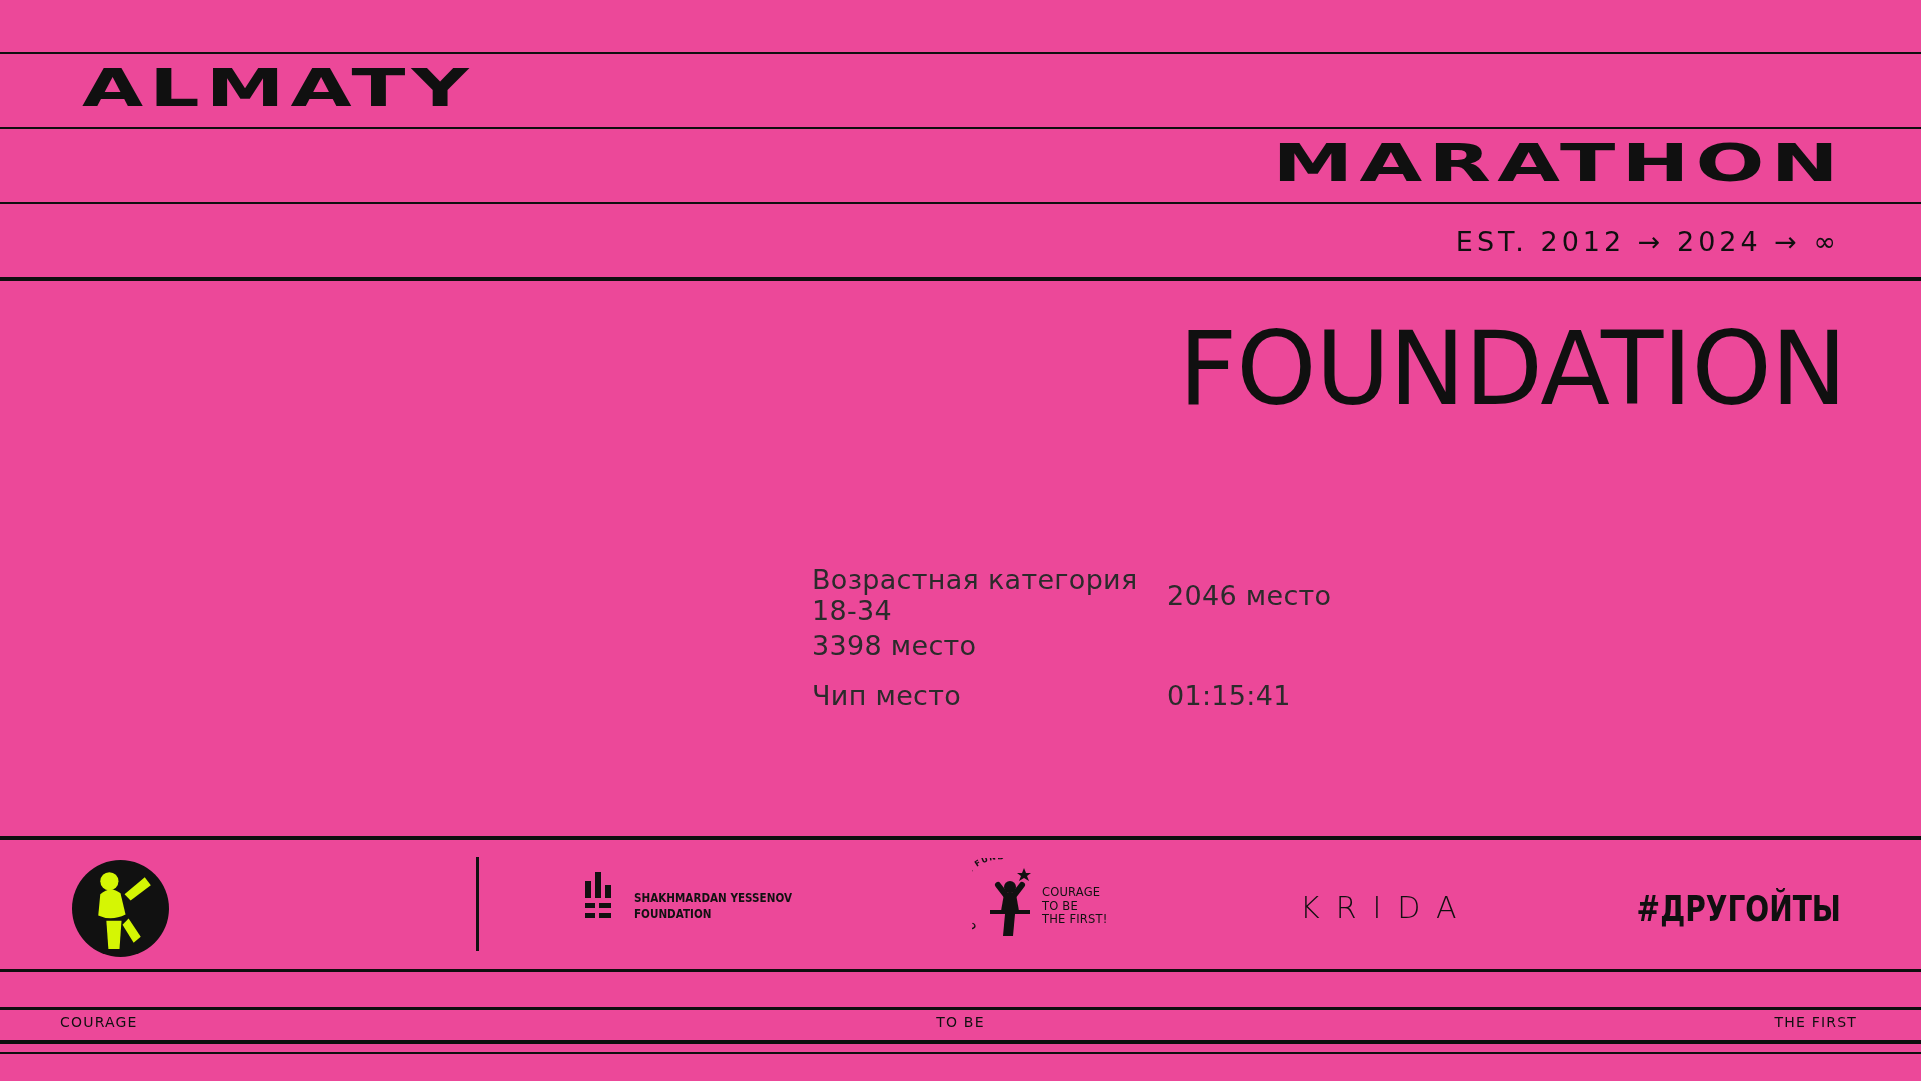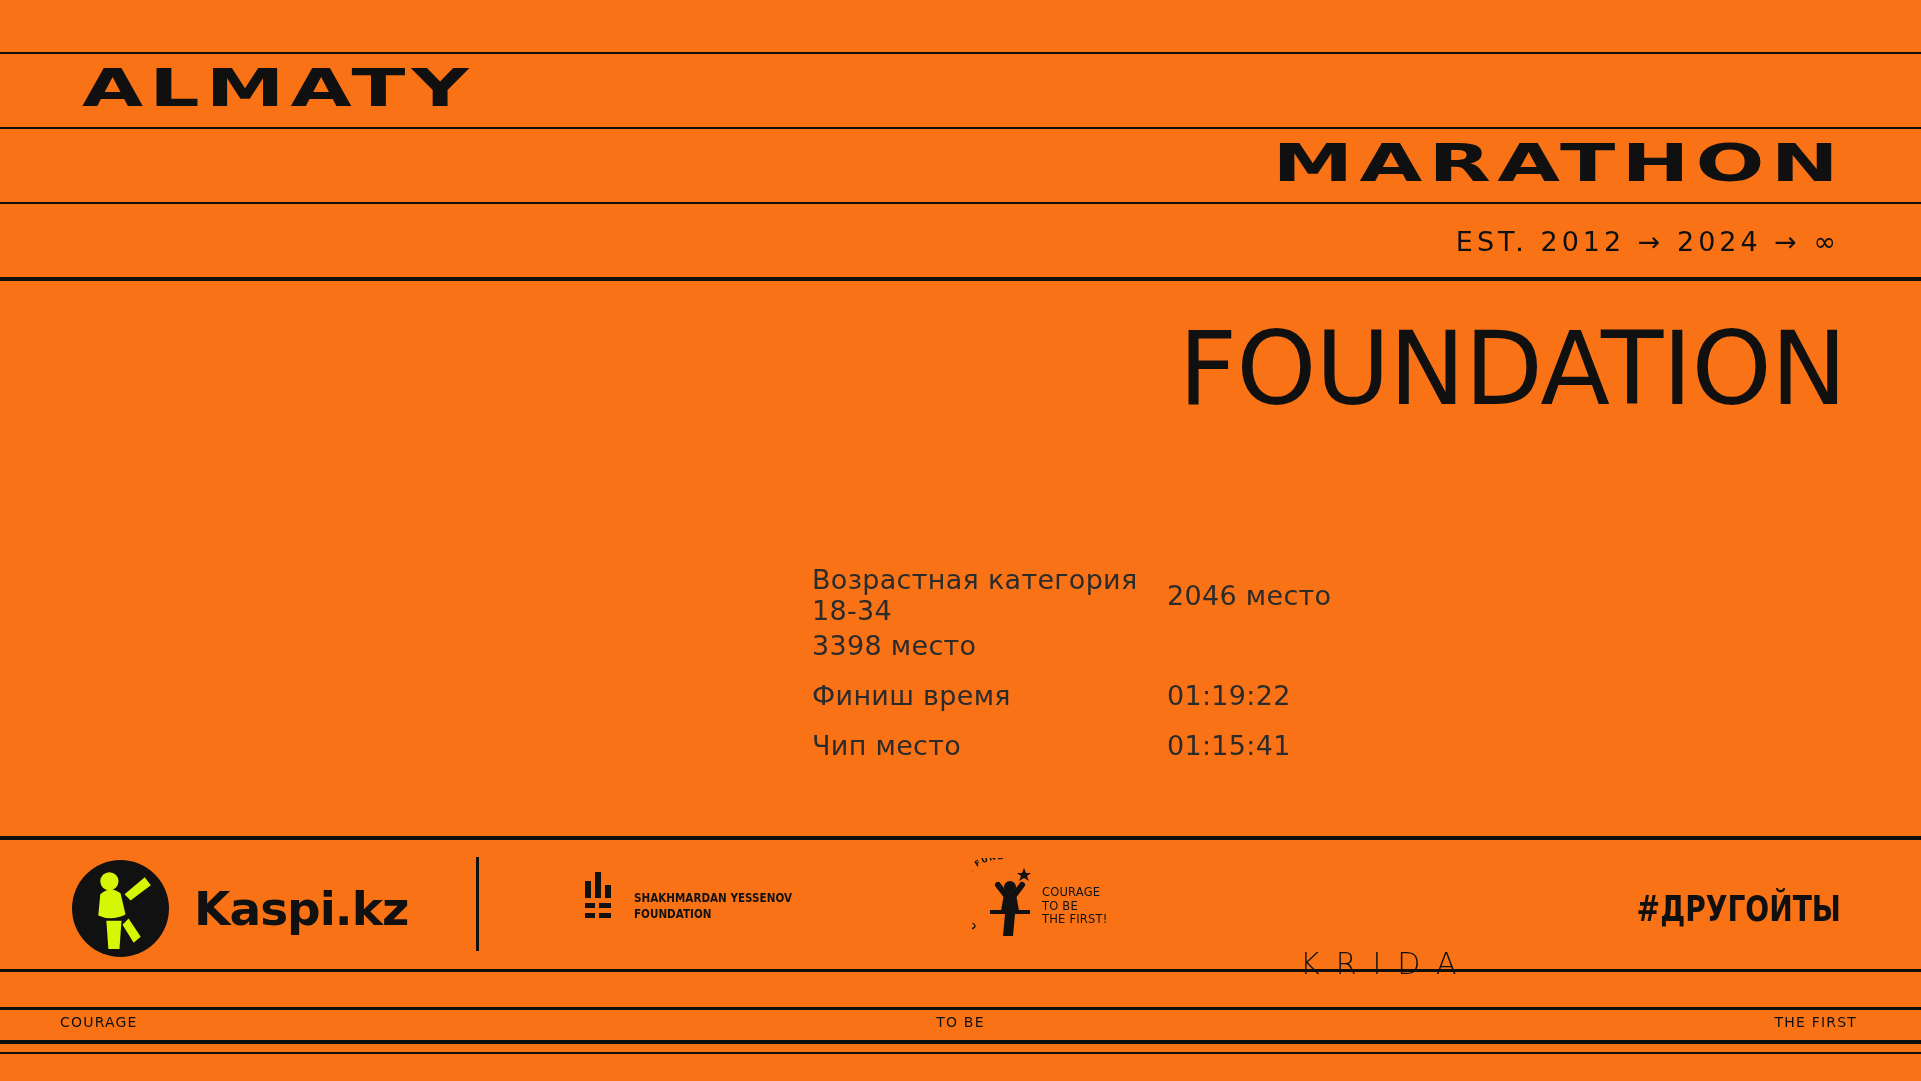--- a/index.html
+++ b/index.html
@@ -1,18 +1,18 @@
 <!DOCTYPE html>
 <html><head>
 <meta charset="utf-8">
 <style>
   html,body{margin:0;padding:0;background:#9aa800;}
   .canvas{
     position:relative;width:1921px;height:1081px;overflow:hidden;
-    background:#f97316;color:#101010;
+    background:#ec4899;color:#101010;
     font-family:"DejaVu Sans","Liberation Sans",sans-serif;
   }
   .rule{position:absolute;left:0;right:0;background:#0f0f0f;}
   .abs{position:absolute;white-space:nowrap;}
 
   
   .city{left:82px;top:62px;font-size:52px;font-weight:bold;line-height:1;
         transform:scaleX(1.52);transform-origin:left center;letter-spacing:4px;}
   .event{right:76px;top:137px;font-size:52px;font-weight:bold;line-height:1;
         transform:scaleX(1.56);transform-origin:right center;letter-spacing:4px;}
@@ -35,21 +35,21 @@
   .yess-bars i{display:block;width:6px;background:#111;}
   .yess-dashrow{display:flex;gap:4px;margin-top:5px;}
   .yess-dashrow i{display:block;height:5px;background:#111;}
   .yess-text{left:634px;top:890px;font-size:13px;font-weight:bold;line-height:15.5px;
              transform:scaleX(.8);transform-origin:left center;color:#111;}
 
   .fund-svg{position:absolute;left:972px;top:858px;width:72px;height:88px;}
   .fund-text{left:1042px;top:886px;font-size:11.5px;font-weight:500;line-height:13.5px;
              letter-spacing:.2px;color:#111;}
 
-  .krida{left:1300px;top:946px;font-size:30px;font-weight:200;letter-spacing:16px;color:#101010;}
+  .krida{left:1300px;top:890px;font-size:30px;font-weight:200;letter-spacing:16px;color:#101010;}
   .hashtag{right:80px;top:888px;font-size:36px;font-weight:bold;letter-spacing:0;
            transform:scaleX(.78);transform-origin:right center;color:#101010;}
 
   
   .foot{top:1014px;font-size:14px;font-weight:500;letter-spacing:1.2px;color:#101010;}
   .foot-left{left:60px;}
   .foot-center{left:0;right:0;text-align:center;}
   .foot-right{right:64px;}
 </style>
 </head>
@@ -75,38 +75,33 @@
 
   <div class="results">
     <div class="rrow">
       <span class="rlabel">Возрастная категория 18-34</span>
       <span class="rvalue">2046 место</span>
     </div>
     <div class="rrow">
       <span class="rvalue">3398 место</span>
     </div>
     <div class="rrow">
-      <span class="rlabel">Финиш время</span>
-      <span class="rvalue">01:19:22</span>
-    </div>
-    <div class="rrow">
       <span class="rlabel">Чип место</span>
       <span class="rvalue">01:15:41</span>
     </div>
   </div>
 
   <svg class="kaspi-mark" viewBox="0 0 96 96">
     <circle cx="48" cy="48" r="48" fill="#111"></circle>
     <circle cx="37" cy="21" r="9" fill="#d5f604"></circle>
     <path d="M28 34 Q38 25 48 33 L53 54 Q39 61 26 55 Z" fill="#d5f604"></path>
     <path d="M52 34 L72 17 L78 25 L58 40 Z" fill="#d5f604"></path>
     <path d="M34 60 L36 88 L47 88 L49 60 Z" fill="#d5f604"></path>
     <path d="M56 58 L68 76 L61 82 L50 64 Z" fill="#d5f604"></path>
   </svg>
-  <div class="abs kaspi-word">Kaspi.kz</div>
 
   <div class="divider"></div>
 
   <div class="yess-mark">
     <div class="yess-bars">
       <i style="height:17px;"></i>
         <i style="height:26px;"></i>
         <i style="height:13px;"></i>
     </div>
     <div class="yess-dashrow">

